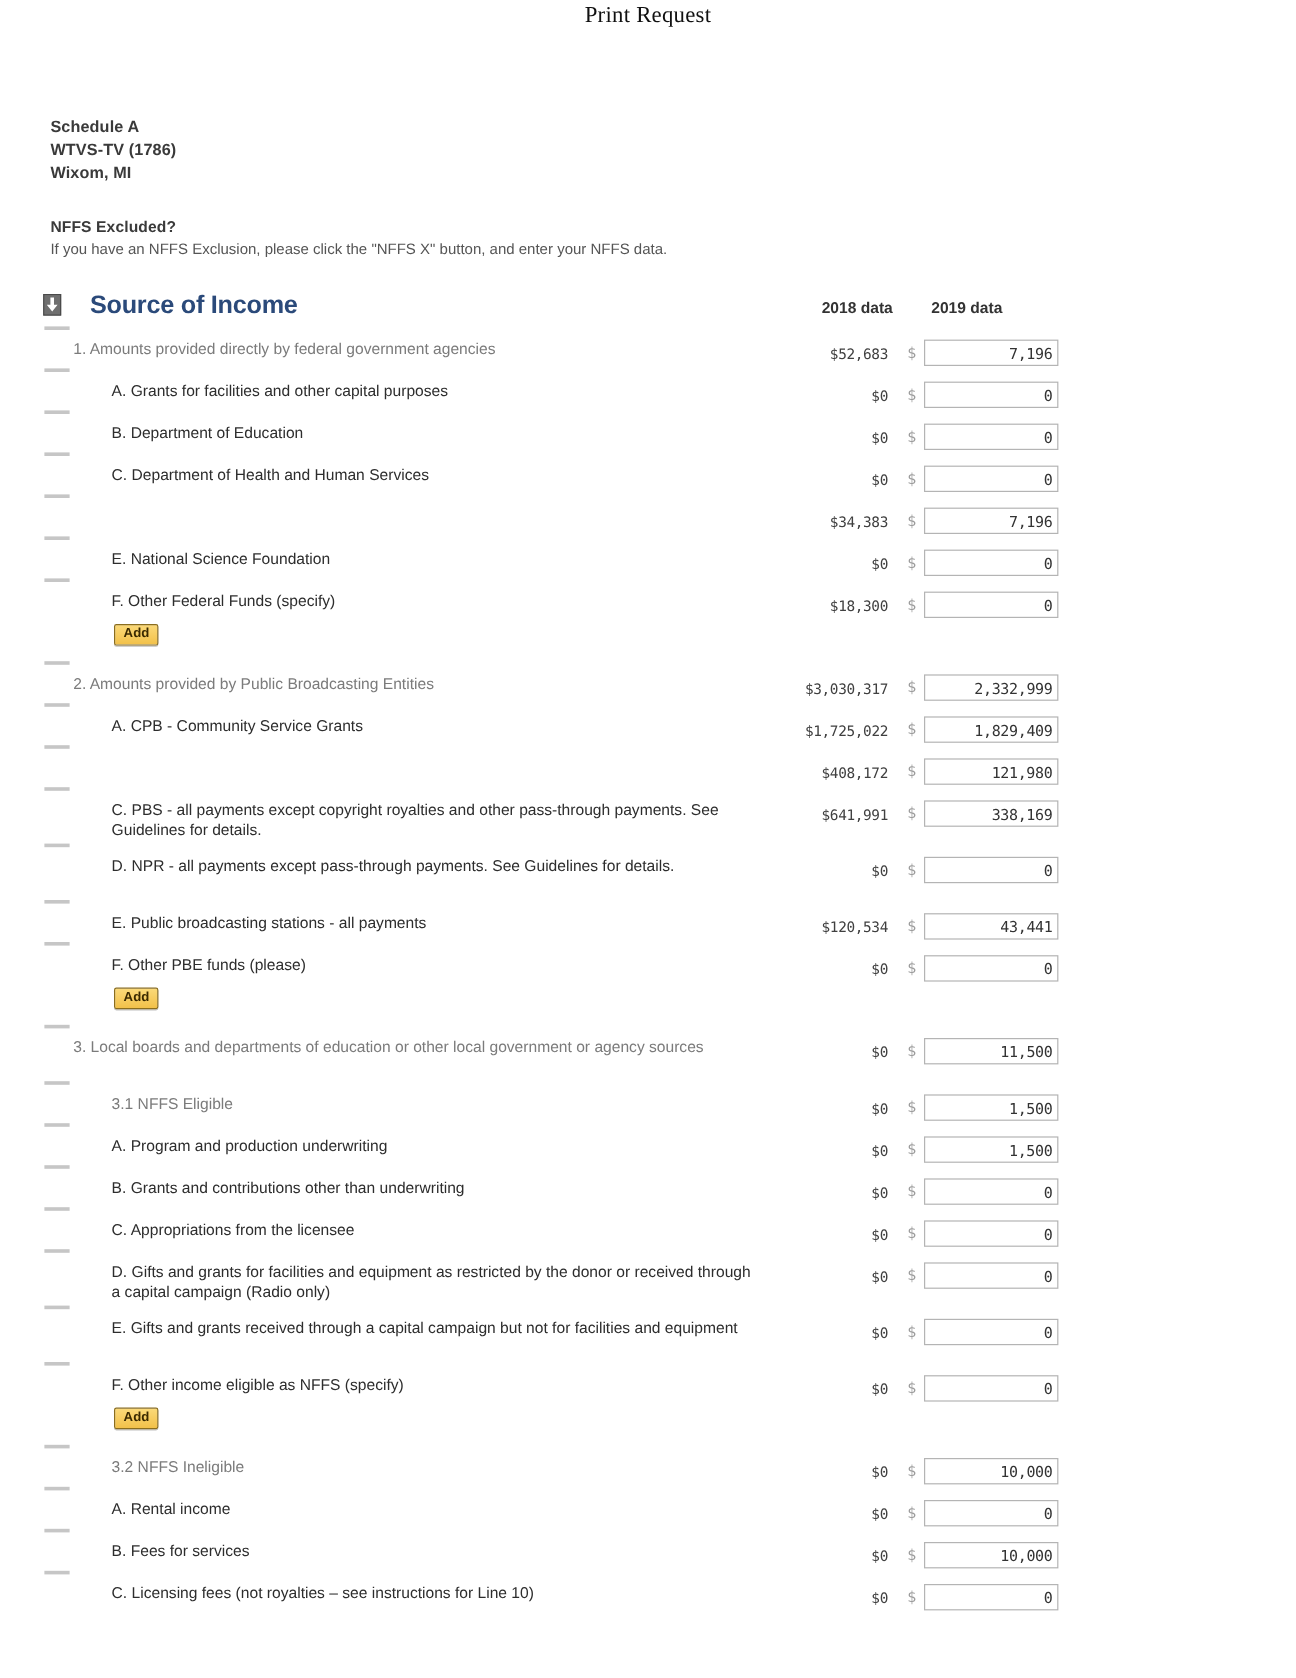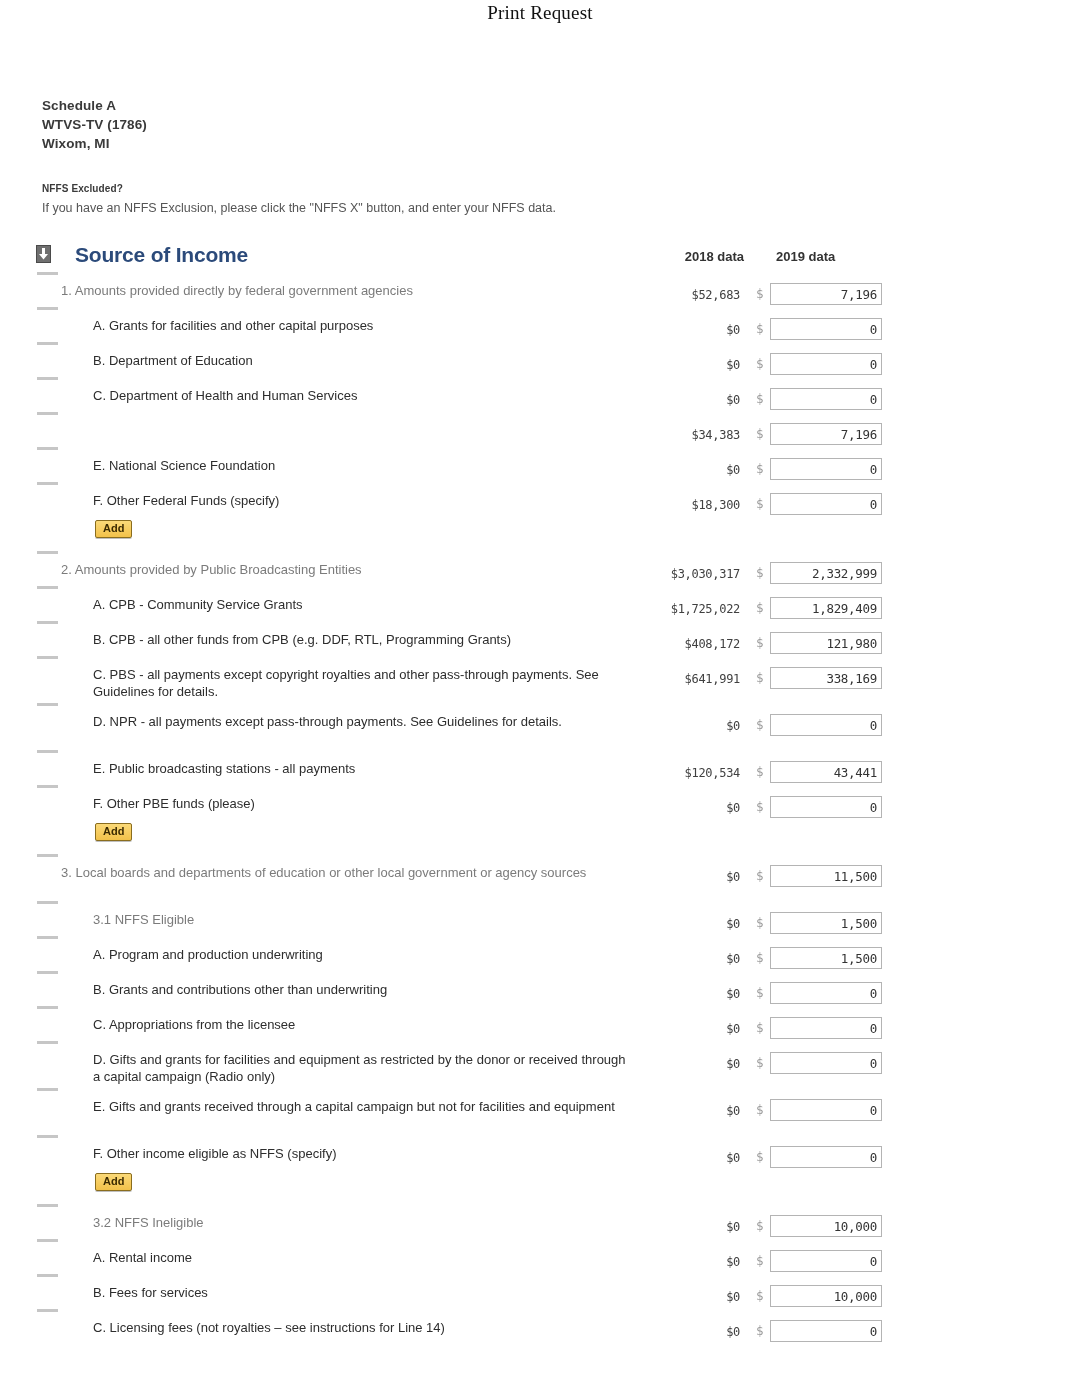--- a/index.html
+++ b/index.html
@@ -47,21 +47,21 @@
     letter-spacing: .1px;
   }
 
   .nffs-block {
     position: absolute;
     left: 42px;
     top: 180px;
     width: 600px;
   }
   .nffs-title {
-    font-size: 10px;
+    font-size: 13px;
     font-weight: bold;
     color: #3a3a3a;
     line-height: 18px;
     letter-spacing: .1px;
   }
   .nffs-text {
     font-size: 12.5px;
     color: #555;
     line-height: 16px;
     margin-top: 2px;
@@ -313,21 +313,20 @@
         <div class="dash"></div>
         <div class="row-label">A. CPB - Community Service Grants</div>
         <div class="val-2018">$1,725,022</div>
         <div class="money-wrap">
           <span class="dollar">$</span>
           <input type="text" class="money-input" value="1,829,409" style="">
         </div>
       </div>
       <div class="row level-sub" style="height: 35px;">
         <div class="dash"></div>
-        <div class="row-label">B. CPB - all other funds from CPB (e.g. DDF, RTL, Programming Grants)</div>
         <div class="val-2018">$408,172</div>
         <div class="money-wrap">
           <span class="dollar">$</span>
           <input type="text" class="money-input" value="121,980" style="">
         </div>
       </div>
       <div class="row level-sub" style="height: 47px;">
         <div class="dash"></div>
         <div class="row-label">C. PBS - all payments except copyright royalties and other pass-through payments. See Guidelines for details.</div>
         <div class="val-2018">$641,991</div>
@@ -459,21 +458,21 @@
         <div class="dash"></div>
         <div class="row-label">B. Fees for services</div>
         <div class="val-2018">$0</div>
         <div class="money-wrap">
           <span class="dollar">$</span>
           <input type="text" class="money-input" value="10,000" style="">
         </div>
       </div>
       <div class="row level-sub" style="height: 35px;">
         <div class="dash"></div>
-        <div class="row-label">C. Licensing fees (not royalties – see instructions for Line 14)</div>
+        <div class="row-label">C. Licensing fees (not royalties – see instructions for Line 10)</div>
         <div class="val-2018">$0</div>
         <div class="money-wrap">
           <span class="dollar">$</span>
           <input type="text" class="money-input" value="0" style="">
         </div>
       </div>
     </div>
 
 </div>
 

